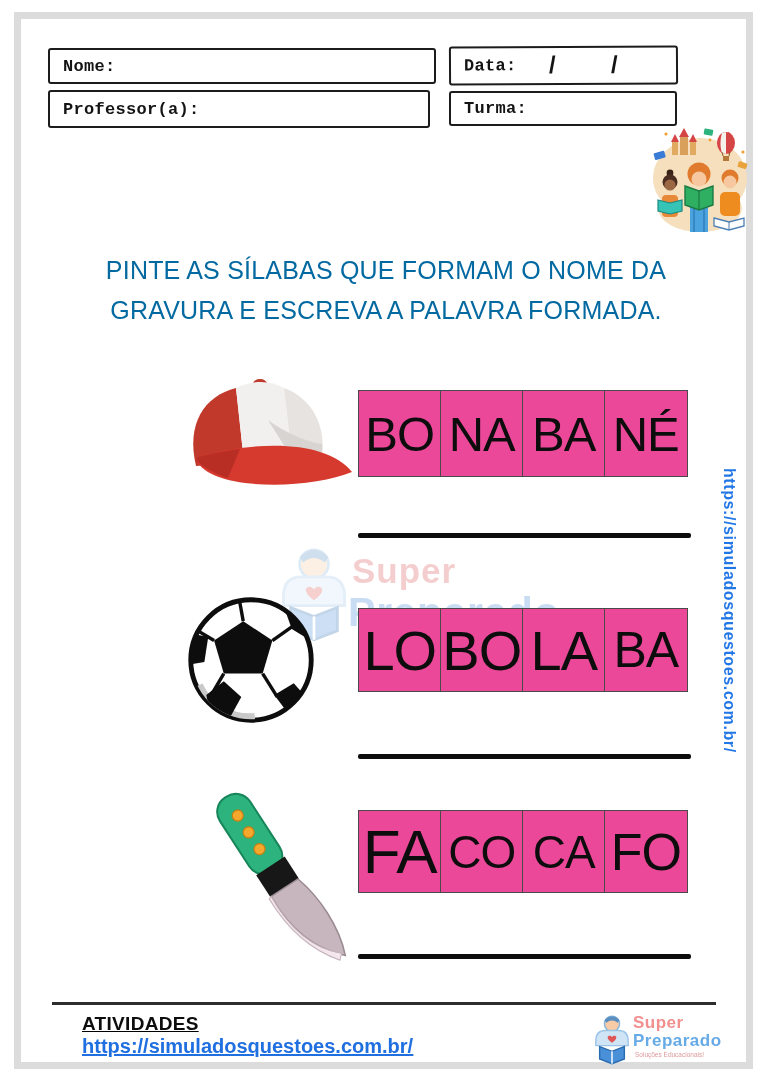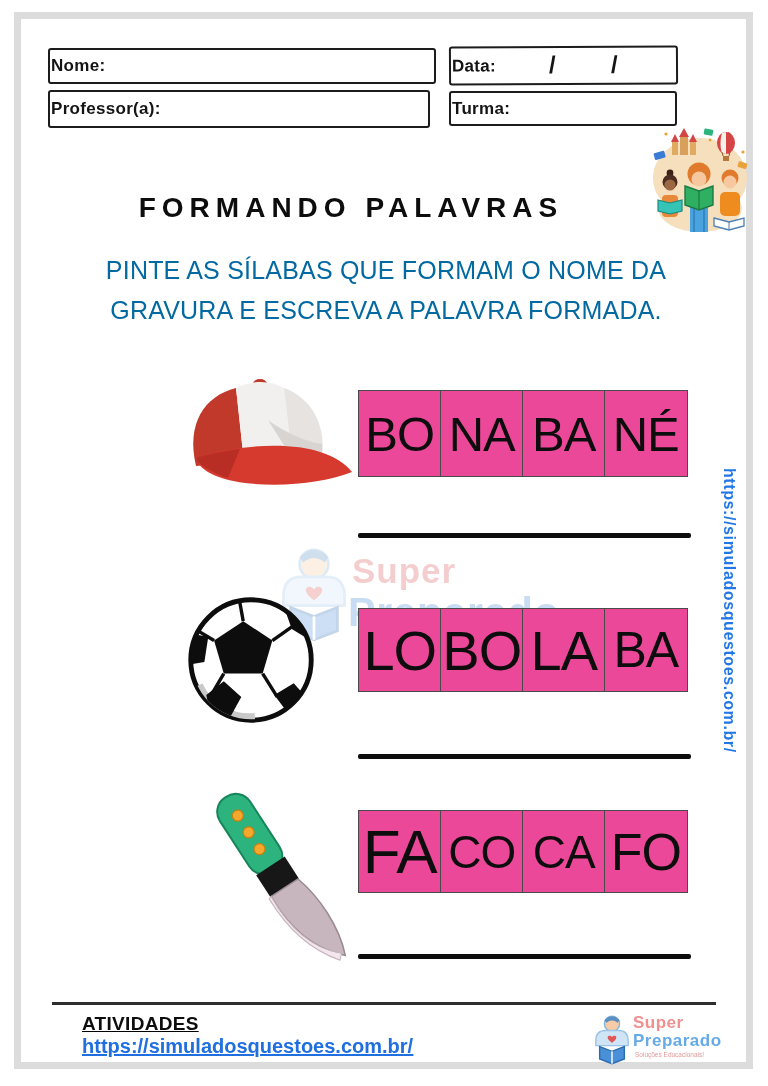--- a/index.html
+++ b/index.html
@@ -5,22 +5,22 @@
   * { margin:0; padding:0; box-sizing:border-box; }
   html,body { width:768px; height:1086px; background:#ffffff; overflow:hidden;
               font-family:"Liberation Sans", sans-serif; }
 
   .page { position:absolute; left:14px; top:12px; width:739px; height:1057px;
           background:#ffffff; border:7px solid #dcdcdc; }
 
   
   .field { position:absolute; background:#fff; border:2.5px solid #1c1c1c;
            border-radius:3px; display:flex; align-items:center; }
-  .field-label { font-weight:bold; font-size:17px; color:#141414; padding-left:1px;
-                 letter-spacing:.3px; }
+  .field-label { font-weight:bold; font-size:17px; color:#141414; padding-left:13px;
+                 letter-spacing:.3px;font-family:Liberation Mono, monospace; }
   .slash { position:absolute; font-weight:bold; font-size:24px; color:#141414; top:3px; }
 
   
   .title { position:absolute; left:0; top:173px; width:660px; text-align:center;
            font-size:28px; font-weight:bold; letter-spacing:6px; color:#0d0d0d; }
   .instructions { position:absolute; left:40px; top:231px; width:650px; text-align:center;
                   font-size:25px; font-weight:400; color:#0369a1; line-height:1.6;
                   letter-spacing:.2px; font-stretch:condensed; }
 
   
@@ -141,21 +141,20 @@
       <g>
         <circle cx="82" cy="52" r="8.5" fill="#e07b2e"></circle>
         <circle cx="82" cy="56" r="6.4" fill="#f7c8a0"></circle>
         <rect x="72" y="66" width="20" height="24" rx="5" fill="#ef8c1f"></rect>
         <path d="M66,92 L81,96 L96,92 L96,100 L81,104 L66,100 Z" fill="#fdfdfd" stroke="#4a7fb5" stroke-width="1.3"></path>
         <line x1="81" y1="96" x2="81" y2="104" stroke="#4a7fb5" stroke-width="1"></line>
       </g>
     </svg>
   </div>
 
-  <div class="title">FORMANDO PALAVRAS</div>
   <div class="instructions">
     <div>PINTE AS SÍLABAS QUE FORMAM O NOME DA</div>
     <div>GRAVURA E ESCREVA A PALAVRA FORMADA.</div>
   </div>
 
   <div class="watermark">
     <svg width="72" height="96" viewBox="0 0 40 52" style="position:absolute;left:0;top:2;opacity:.28;">
       <circle cx="20" cy="10" r="8" fill="#f7cba5" stroke="#88b8e0" stroke-width="1.5"></circle>
       <path d="M12,6 Q20,-2 28,6 L26,9 Q20,4 14,9 Z" fill="#5a8fc0"></path>
       <path d="M3,28 Q3,17 13,17 L27,17 Q37,17 37,28 L37,33 L3,33 Z" fill="#cfe4f5" stroke="#9cc4e8" stroke-width="1.5"></path>

